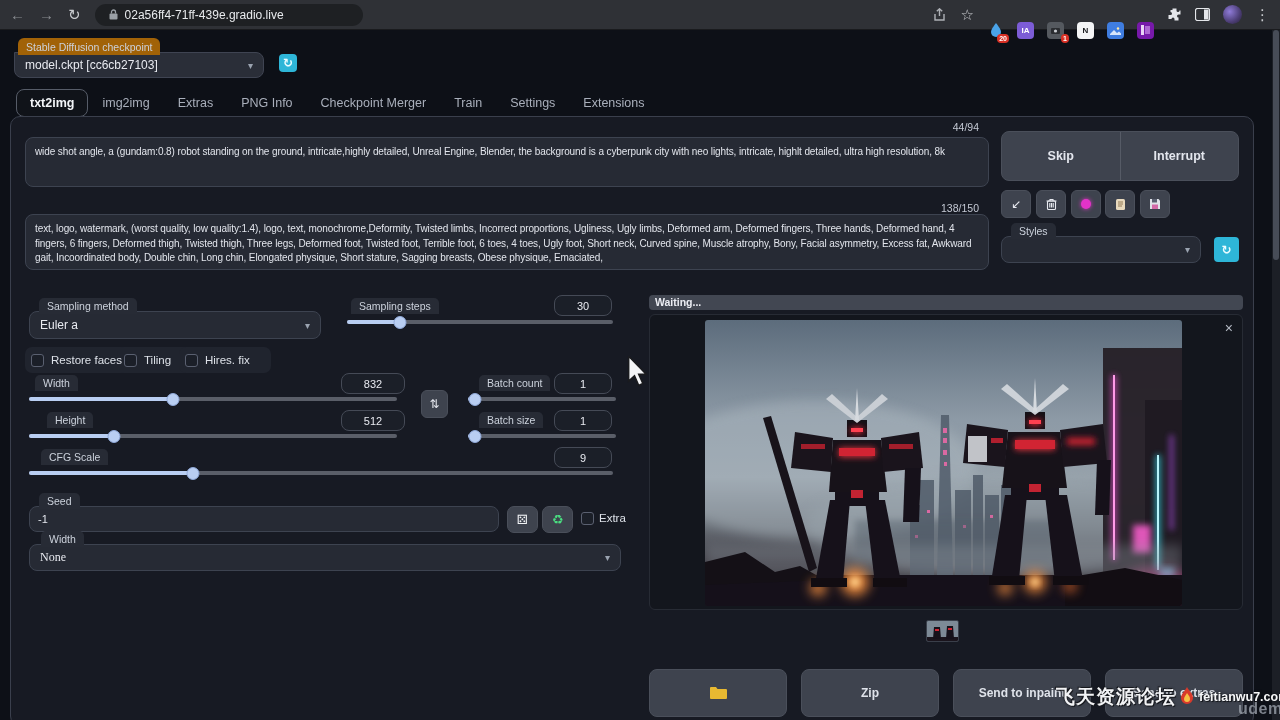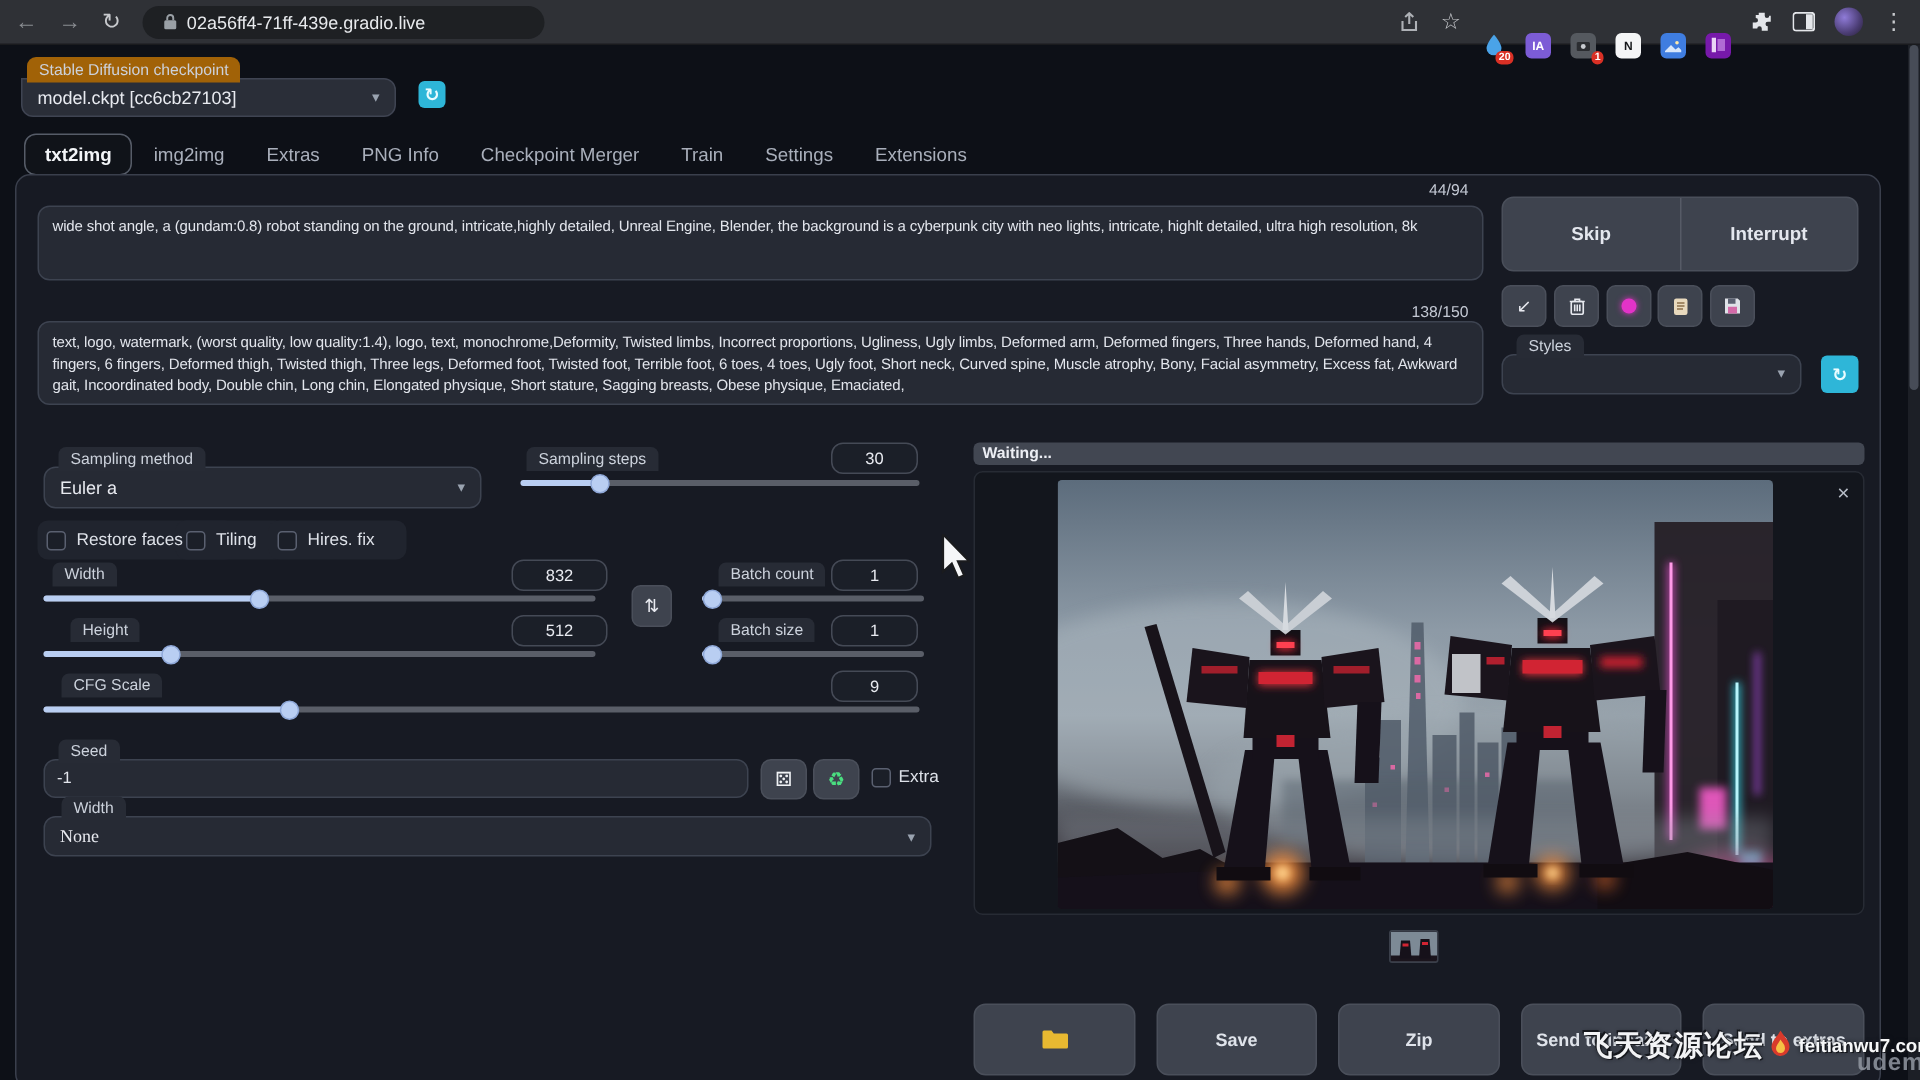--- a/index.html
+++ b/index.html
@@ -469,21 +469,20 @@
         <rect x="21" y="7" width="4" height="2" fill="#d12433"></rect>
       </svg>
     </div>
 
     <div class="footer-row">
       <div class="f-btn">
         <svg width="18" height="14" viewBox="0 0 18 14">
           <path d="M1 2 a1 1 0 0 1 1 -1 h5 l1.5 2 H17 a1 1 0 0 1 1 1 v8 a1 1 0 0 1 -1 1 H2 a1 1 0 0 1 -1 -1 Z" fill="#e8b931"></path>
         </svg>
       </div>
-      <div class="f-btn">Save</div>
       <div class="f-btn">Zip</div>
       <div class="f-btn">Send to inpaint</div>
       <div class="f-btn">Send to extras</div>
     </div>
   </div>
 
   <div class="wm">
     <span class="wm-forum">飞天资源论坛</span>
     <svg width="17" height="20" viewBox="0 0 17 20" style="margin:0 1px 0 3px">
       <path d="M8 0 C10 4 14 6 14 11 a6 6 0 0 1 -12 0 C2 7 6 4 8 0 Z" fill="#d93a2b"></path>

